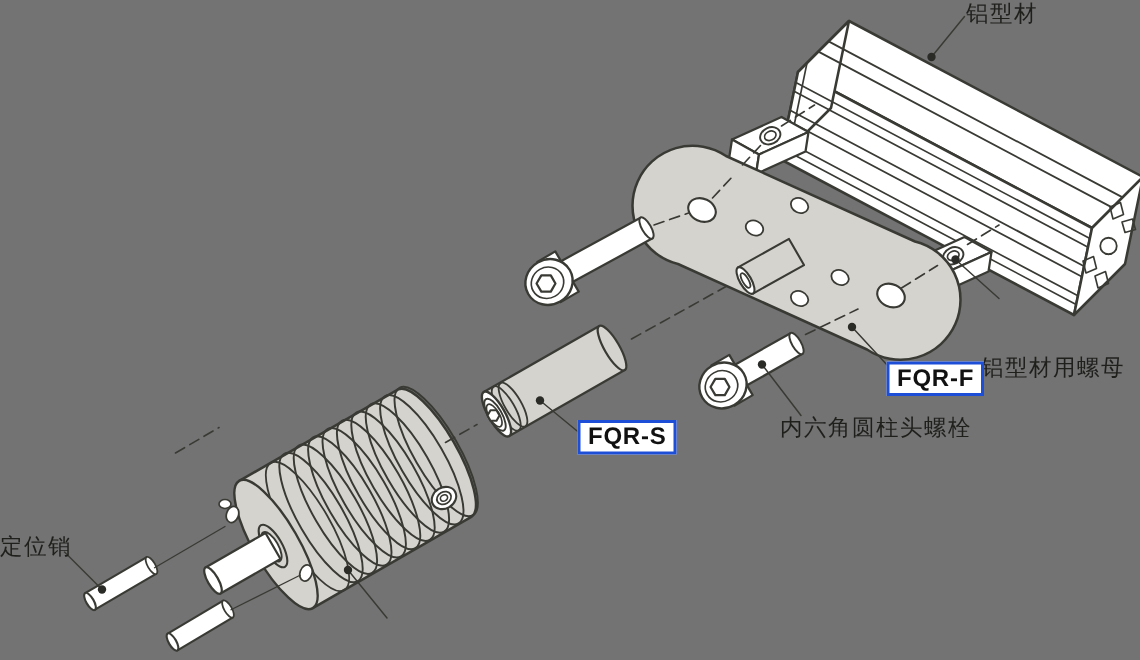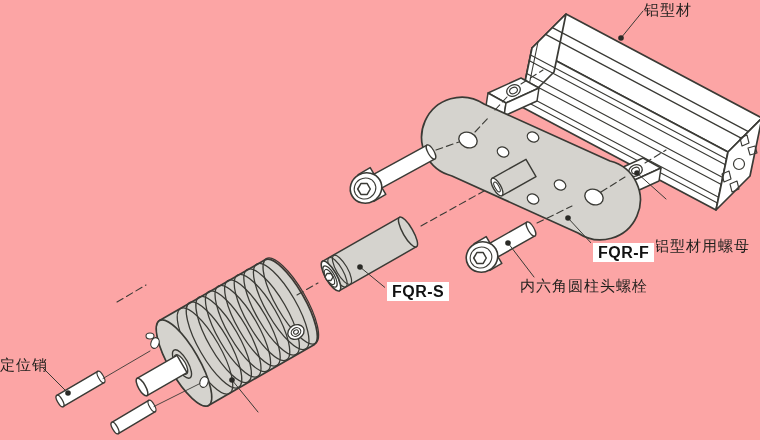--- a/index.html
+++ b/index.html
@@ -1,27 +1,27 @@
 <!DOCTYPE html>
 <html><head>
 <meta charset="utf-8">
 <style>
   html,body{margin:0;padding:0;background:#fff;}
   #stage{
-    position:relative;width:760px;height:440px;background:#fca5a5;overflow:hidden;
+    position:relative;width:760px;height:440px;background:#737373;overflow:hidden;
     font-family:"Liberation Sans","DejaVu Sans",sans-serif;
   }
   #stage svg{position:absolute;left:0;top:0;}
   .callout{
     position:absolute;font-size:15px;color:#1f1f1c;white-space:nowrap;
     line-height:18px;letter-spacing:1px;
   }
   .callout-box{
     position:absolute;font-size:16px;font-weight:bold;color:#111;
-    border:2px solid #fca5a5;background:#fff;padding:0 5px;line-height:19px;
+    border:2px solid #1d4ed8;background:#fff;padding:0 5px;line-height:19px;
     white-space:nowrap;letter-spacing:.5px;
   }
 </style>
 </head>
 <body>
 
 <div id="stage">
 
 <svg width="760" height="440" viewBox="0 0 760 440">
   <g fill="none" stroke="#3a3a35" stroke-linejoin="round" stroke-linecap="round">

